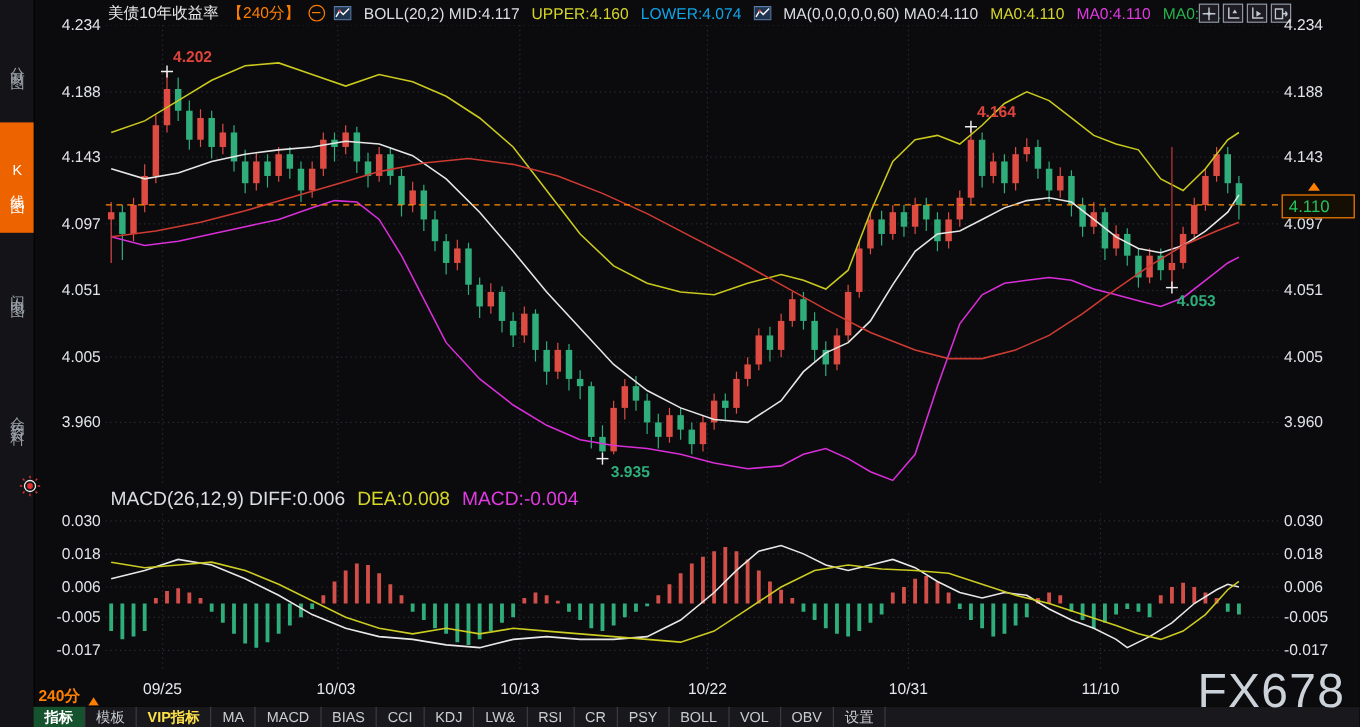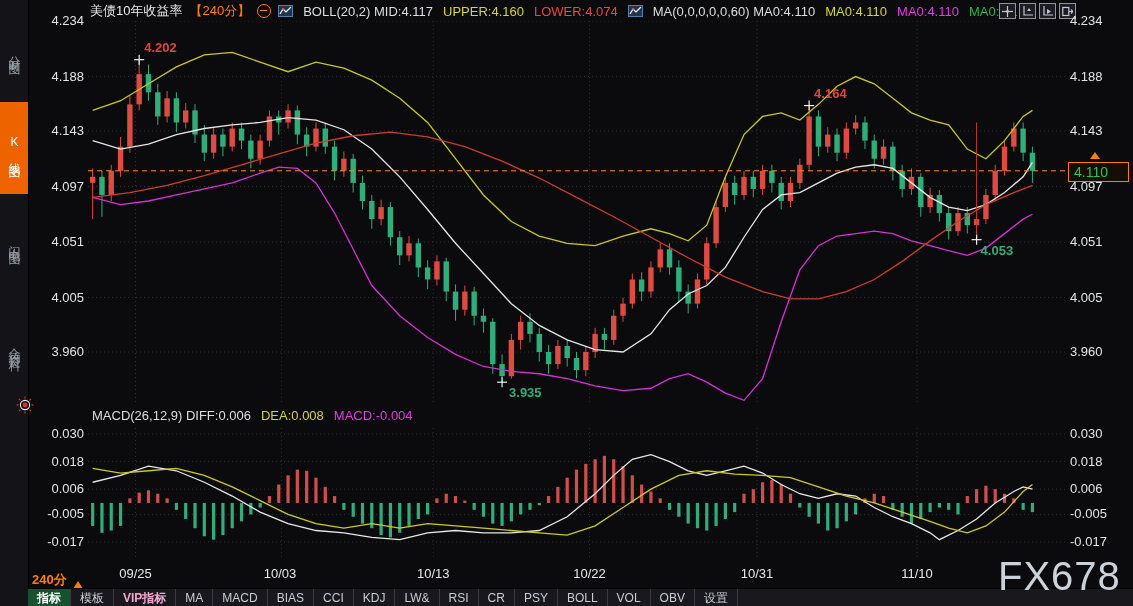--- a/index.html
+++ b/index.html
@@ -26,31 +26,31 @@
   .ax.l{text-align:right;}
   .ax.r{text-align:left;}
   
   #main-chart{position:absolute;left:88px;top:21px;}
   #macd-chart{position:absolute;left:88px;top:428px;}
   
   #price-arrow{position:absolute;width:0;height:0;border-left:5px solid transparent;border-right:5px solid transparent;border-bottom:7px solid #ff8000;}
   #price-badge{position:absolute;left:1068px;width:54px;height:18px;background:#140e04;border:1px solid #ff8000;
     color:#22c55e;font-size:14px;line-height:18px;padding-left:5px;}
   
-  #macd-header{position:absolute;left:92px;top:408px;display:flex;gap:10px;font-size:13px;white-space:nowrap;text-align:center;}
+  #macd-header{position:absolute;left:92px;top:408px;display:flex;gap:10px;font-size:16px;white-space:nowrap;text-align:center;}
   
   .xdate{position:absolute;top:566px;width:60px;text-align:center;color:#e6e8ec;font-size:13px;}
   
   #period-label{position:absolute;left:32px;top:571px;color:#ff8000;font-size:13px;font-weight:bold;display:flex;align-items:flex-end;gap:6px;cursor:pointer;}
   #period-label .tri{width:0;height:0;border-left:5px solid transparent;border-right:5px solid transparent;border-bottom:8px solid #ff8000;}
   
   #toolbar{position:absolute;left:28px;top:588px;right:0;height:18px;background:#19191d;display:flex;align-items:stretch;border-top:1px solid #050506;}
   .tab{display:flex;align-items:center;padding:0 9px;font-size:12px;color:#c9ccd2;border-right:1px solid #3a3a42;cursor:pointer;white-space:nowrap;}
   .tab.active{background:#14532d;color:#fff;font-weight:bold;}
-  .tab.vip{color:#f9a8d4;font-weight:bold;}
+  .tab.vip{color:#fde047;font-weight:bold;}
   #watermark{position:absolute;left:998px;top:554px;font-size:40px;color:#ccd2da;letter-spacing:1px;z-index:9;}
 </style>
 </head>
 <body>
 
 <div id="app">
 
   <aside id="sidebar">
     <div id="side-items">
         <div class="side-item" style="top: 4px; height: 96px;">分时图</div>
@@ -81,21 +81,21 @@
     <span class="period">【240分】</span>
     <span class="collapse"></span>
     <span id="hdr-indicators" style="display: inline-flex; gap: 10px; align-items: center;">
         <span class="mini-ico"><svg width="15" height="12" viewBox="0 0 15 12">
             <rect x="0.5" y="0.5" width="14" height="11" fill="#203650" stroke="#5a7da8"></rect>
             <polyline points="2,9 5,4 8,7 13,2" fill="none" stroke="#fff" stroke-width="1.2"></polyline>
             <circle cx="5" cy="4" r="1" fill="#e04040"></circle>
           </svg></span>
         <span style="color: rgb(220, 222, 226);">BOLL(20,2) MID:4.117</span>
         <span style="color: rgb(214, 214, 42);">UPPER:4.160</span>
-        <span style="color: #ef4444;">LOWER:4.074</span>
+        <span style="color: #0ea5e9;">LOWER:4.074</span>
         <span class="mini-ico"><svg width="15" height="12" viewBox="0 0 15 12">
             <rect x="0.5" y="0.5" width="14" height="11" fill="#203650" stroke="#5a7da8"></rect>
             <polyline points="2,9 5,4 8,7 13,2" fill="none" stroke="#fff" stroke-width="1.2"></polyline>
             <circle cx="5" cy="4" r="1" fill="#e04040"></circle>
           </svg></span>
         <span style="color: rgb(220, 222, 226);">MA(0,0,0,0,0,60) MA0:4.110</span>
         <span style="color: rgb(214, 214, 42);">MA0:4.110</span>
         <span style="color: rgb(226, 58, 226);">MA0:4.110</span>
         <span style="color: rgb(39, 179, 79);">MA0:4.1</span>
       </span>

